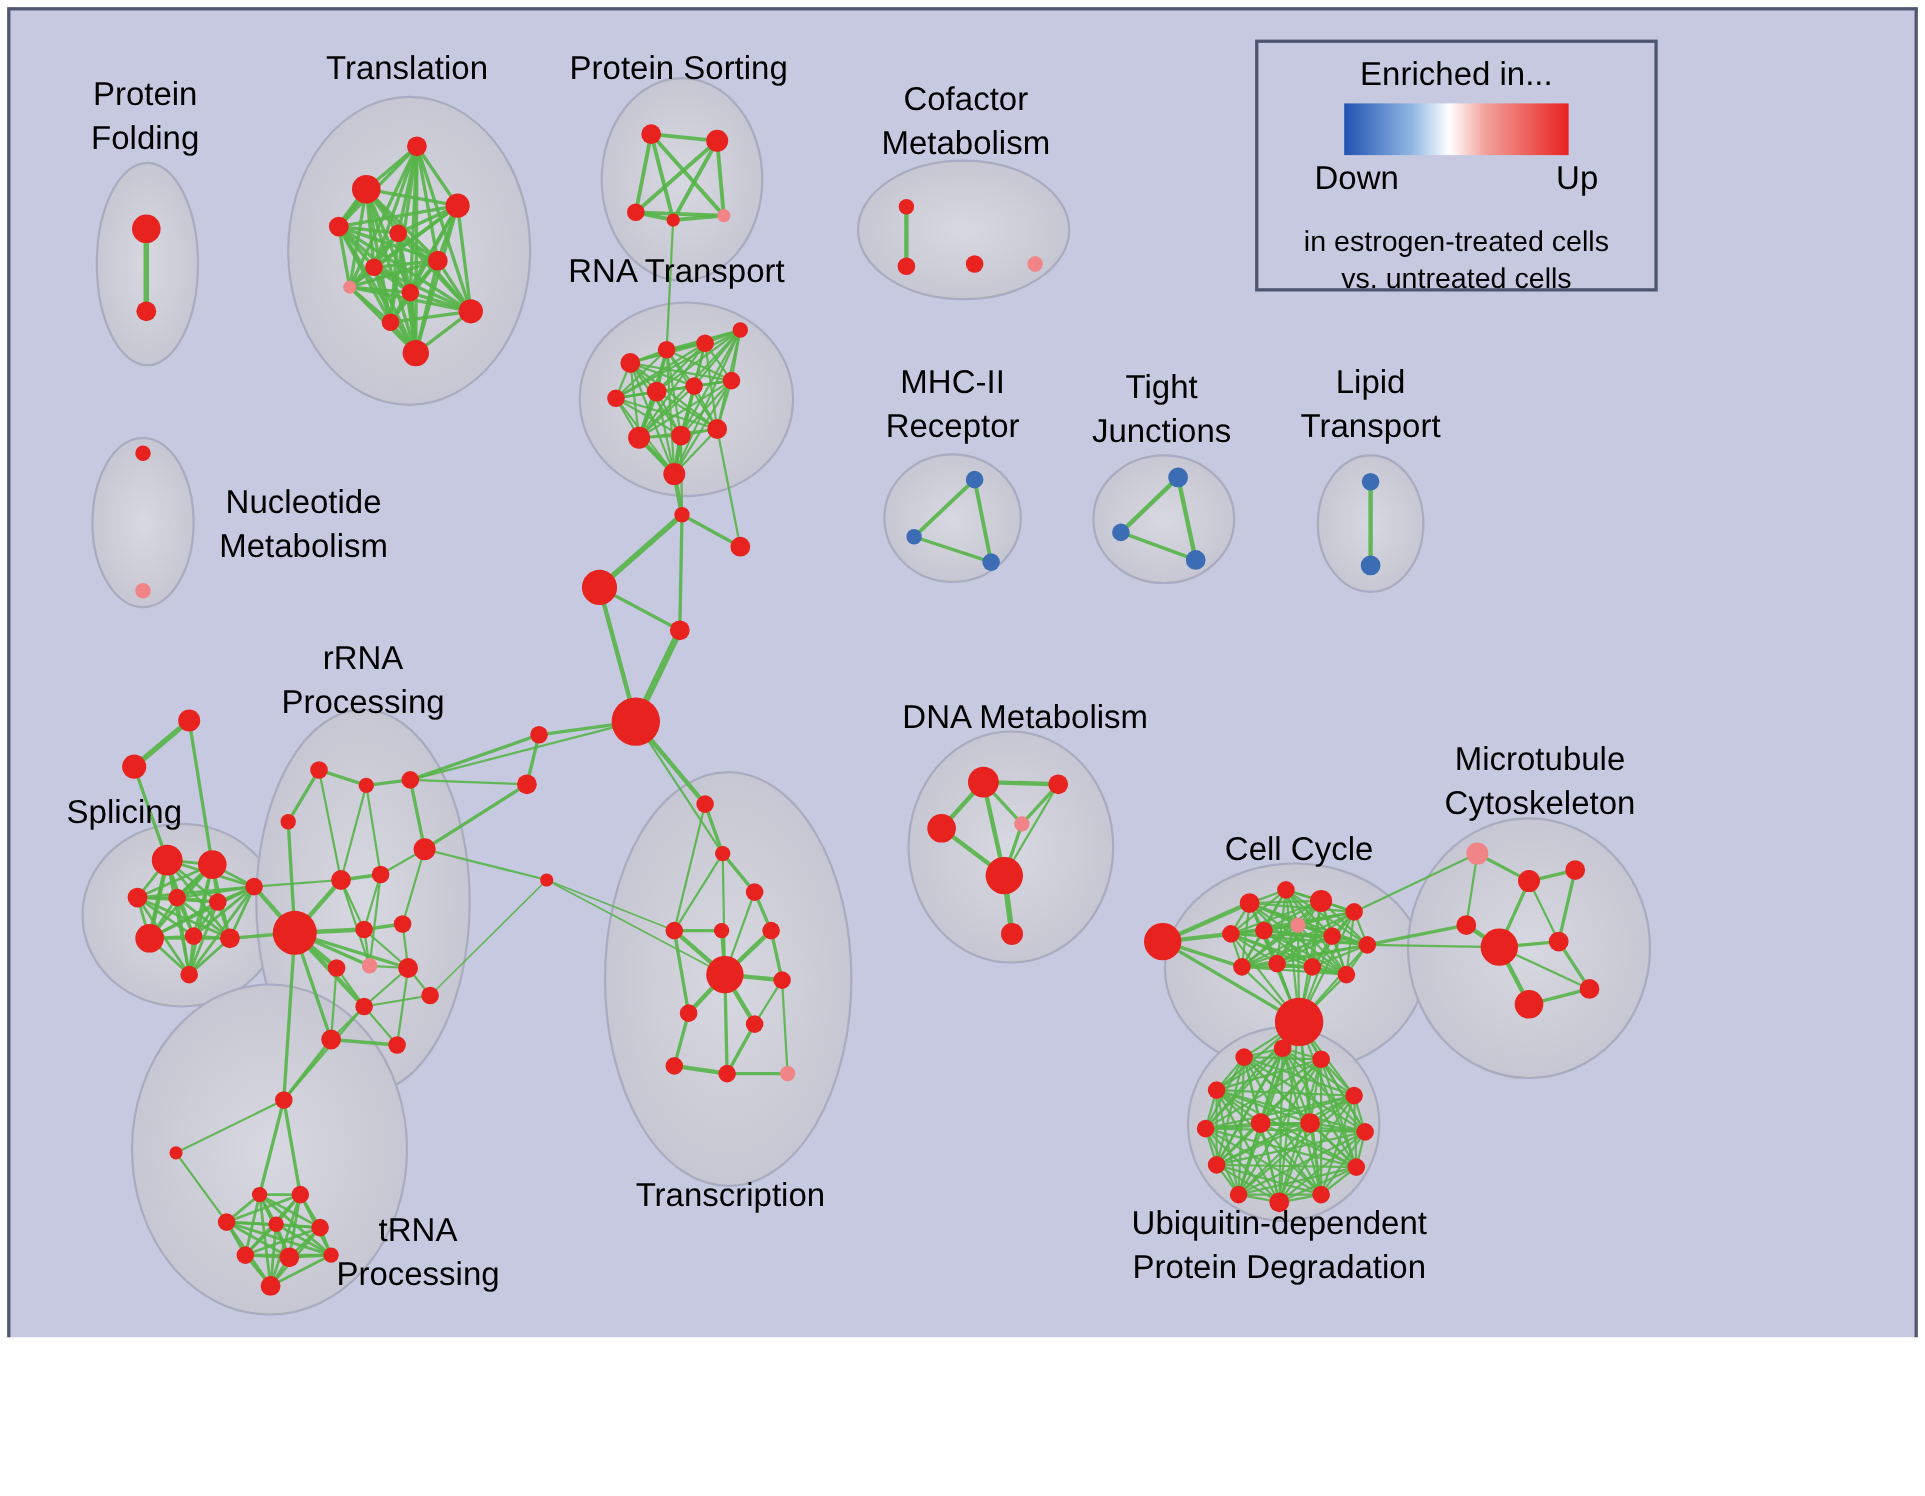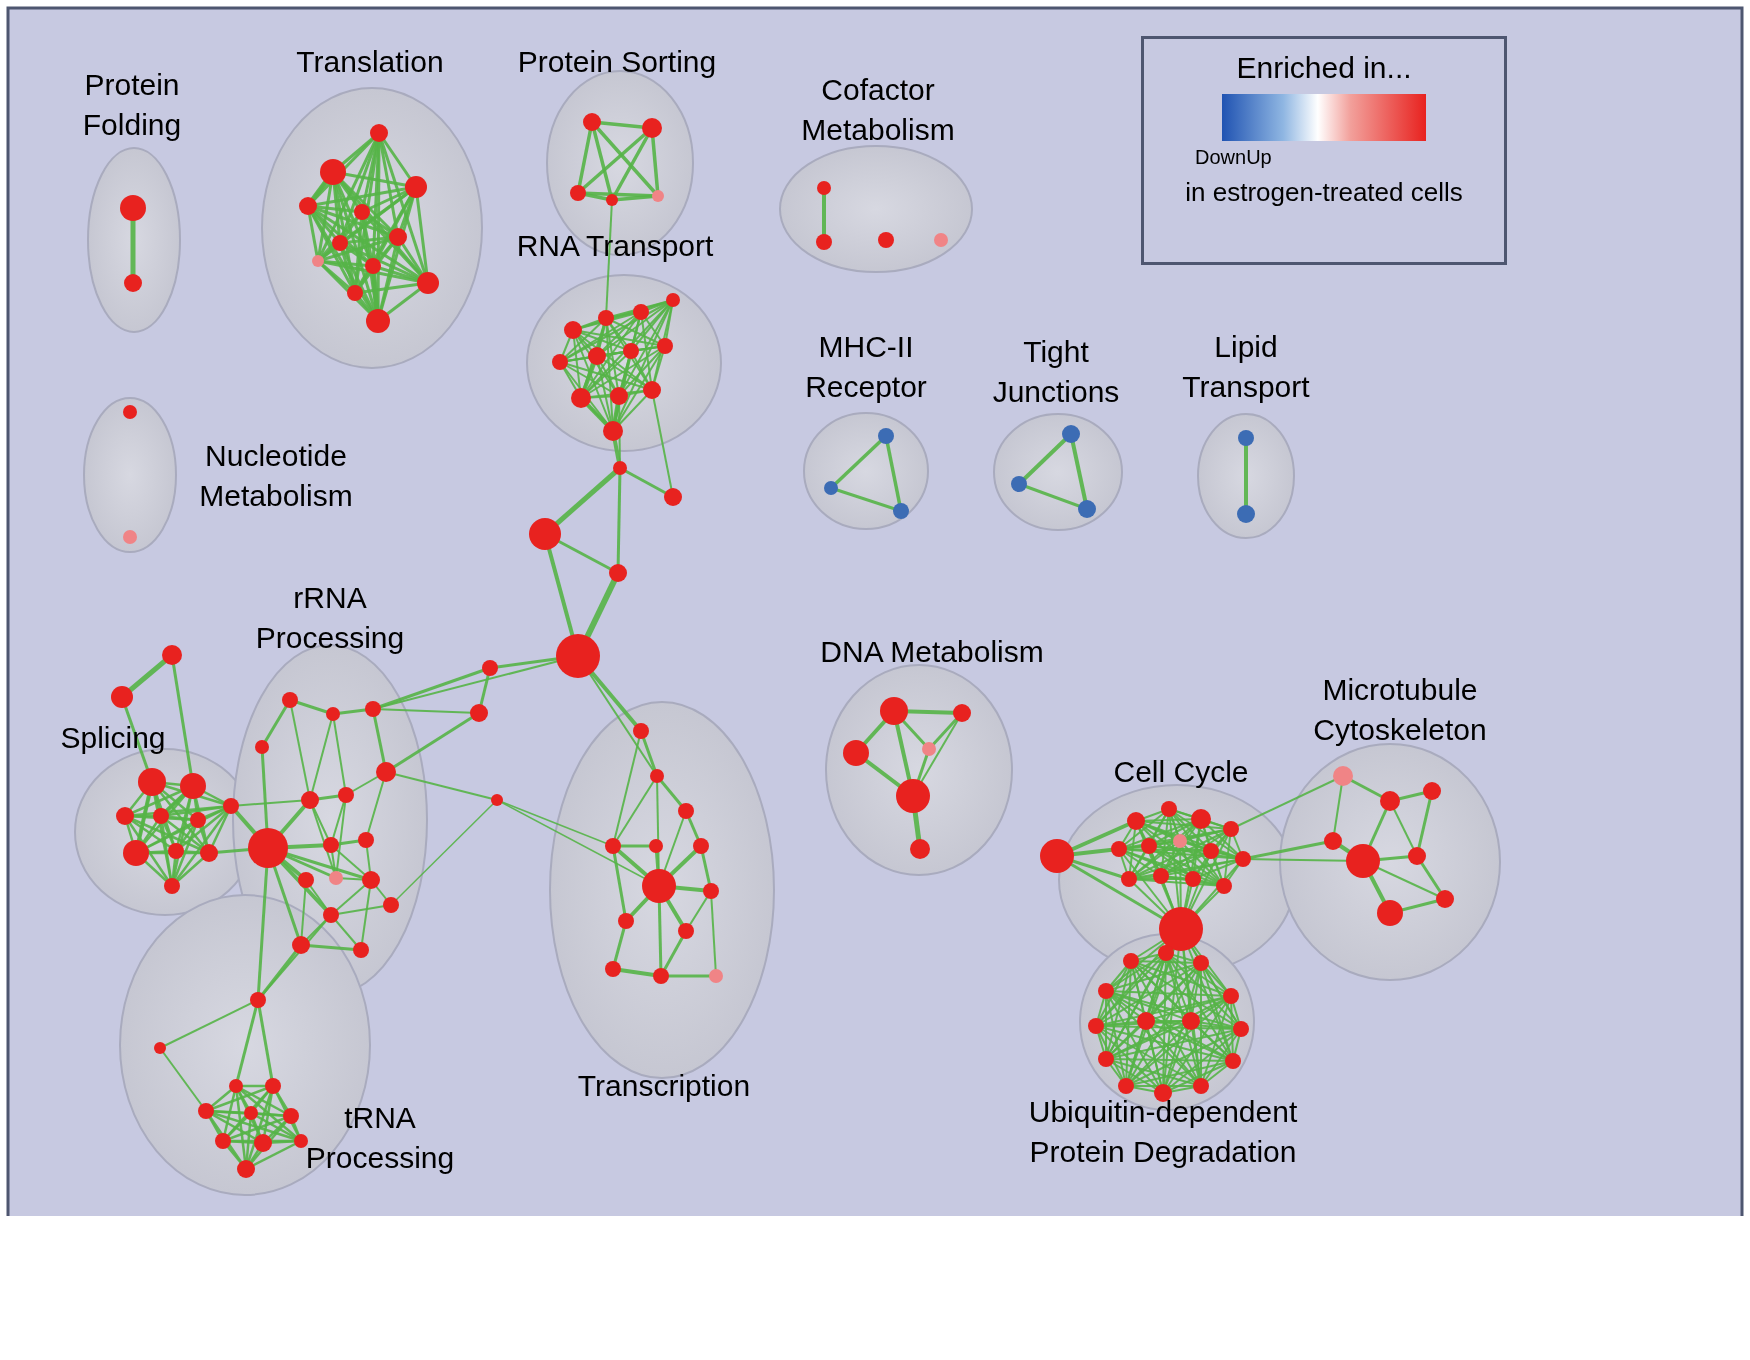--- a/index.html
+++ b/index.html
@@ -4,23 +4,23 @@
 <title>Enrichment Map</title>
 <style>
   html,body{margin:0;padding:0;background:#ffffff;}
   .figure{position:relative;width:1750px;height:1216px;background:#ffffff;font-family:"Liberation Sans",sans-serif;overflow:hidden;}
   .figure svg{position:absolute;left:0;top:0;}
   .clabel{font-family:"Liberation Sans",sans-serif;font-size:30px;fill:#000000;}
   .legend{position:absolute;left:1141px;top:36px;width:366px;height:229px;box-sizing:border-box;
           border:3px solid #4e5670;background:#c7c9e1;text-align:center;color:#000;}
   .legend-title{font-size:30px;margin-top:12px;}
   .legend-gradient{width:204px;height:47px;margin:9px auto 5px auto;}
-  .legend-ends{display:flex;width:258px;margin:0 auto;font-size:20px;}
+  .legend-ends{display:flex;justify-content:space-between;width:258px;margin:0 auto;font-size:30px;}
   .legend-caption{font-size:26px;line-height:34px;}
-  .legend-caption.first{margin-top:6px;}
+  .legend-caption.first{margin-top:22px;}
 </style>
 </head>
 <body>
 
 <div class="figure">
   <svg id="network" width="1750" height="1360" viewBox="0 0 1750 1360">
       <rect x="8" y="8" width="1734" height="1344" fill="#c7c9e1" stroke="#4e5670" stroke-width="3"></rect>
       <defs>
         <radialGradient id="cg">
           <stop offset="0%" stop-color="#d7d8e1"></stop>
@@ -789,14 +789,15 @@
     </svg>
 
   <div class="legend" style="border-color: rgb(78, 86, 112); background: rgb(199, 201, 225);">
     <div class="legend-title">Enriched in...</div>
     <div class="legend-gradient" id="legend-gradient" style="background: linear-gradient(90deg, rgb(32, 83, 178) 0%, rgb(143, 182, 226) 30%, rgb(255, 255, 255) 47%, rgb(242, 160, 155) 63%, rgb(232, 34, 31) 100%);"></div>
     <div class="legend-ends">
       <span>Down</span>
       <span>Up</span>
     </div>
     <div class="legend-caption first">in estrogen-treated cells</div>
+    <div class="legend-caption">vs. untreated cells</div>
   </div>
 </div>
 
 </body></html>

